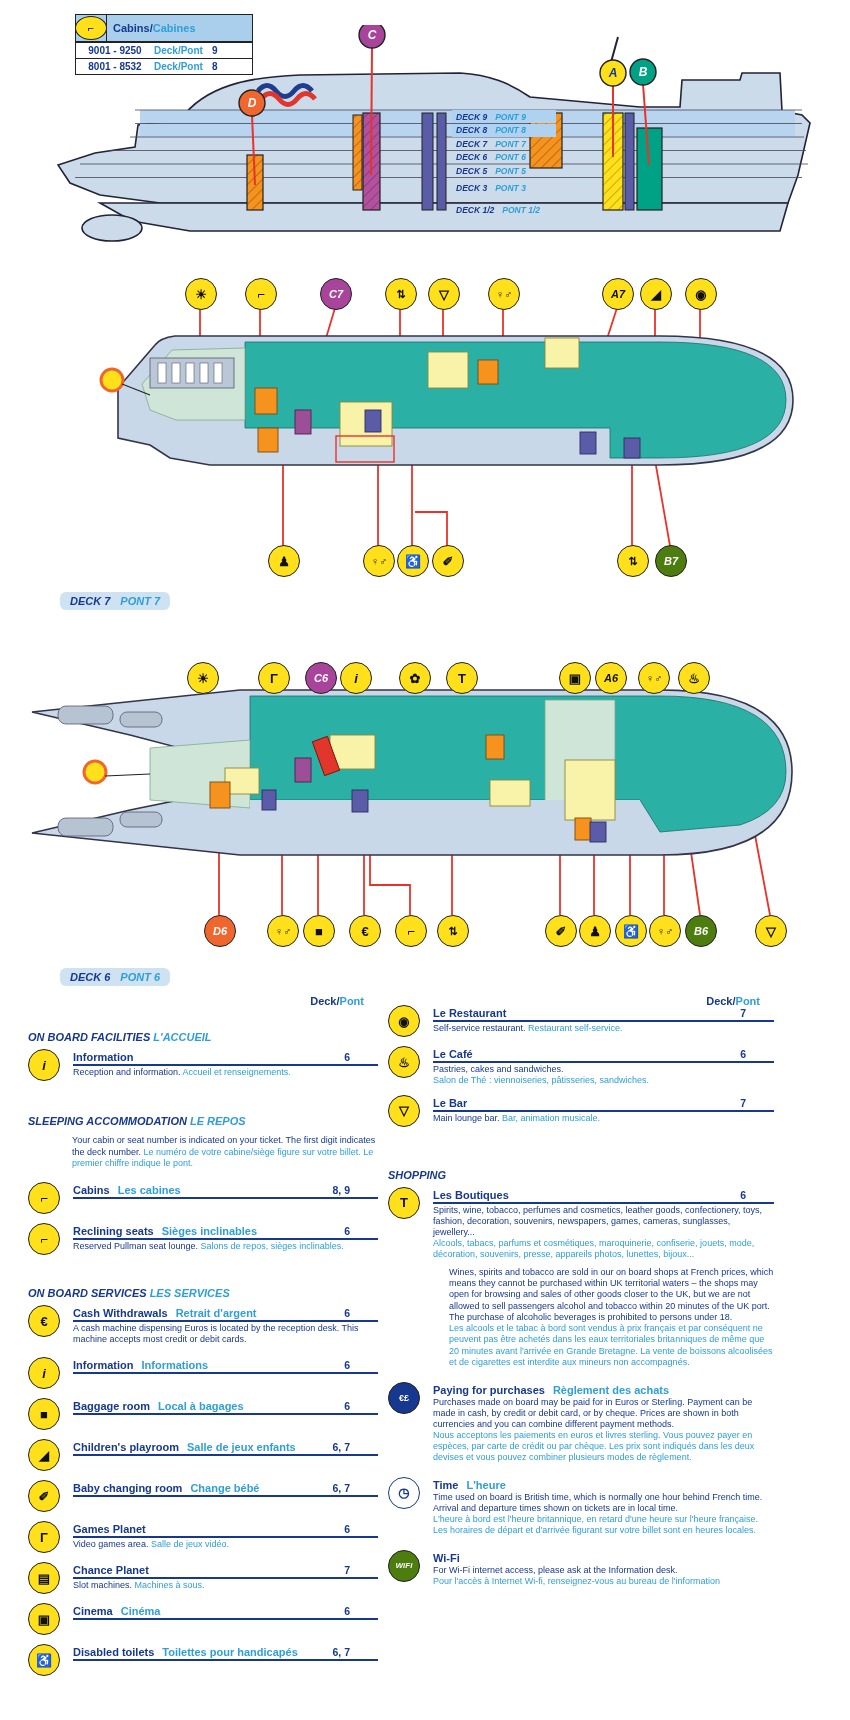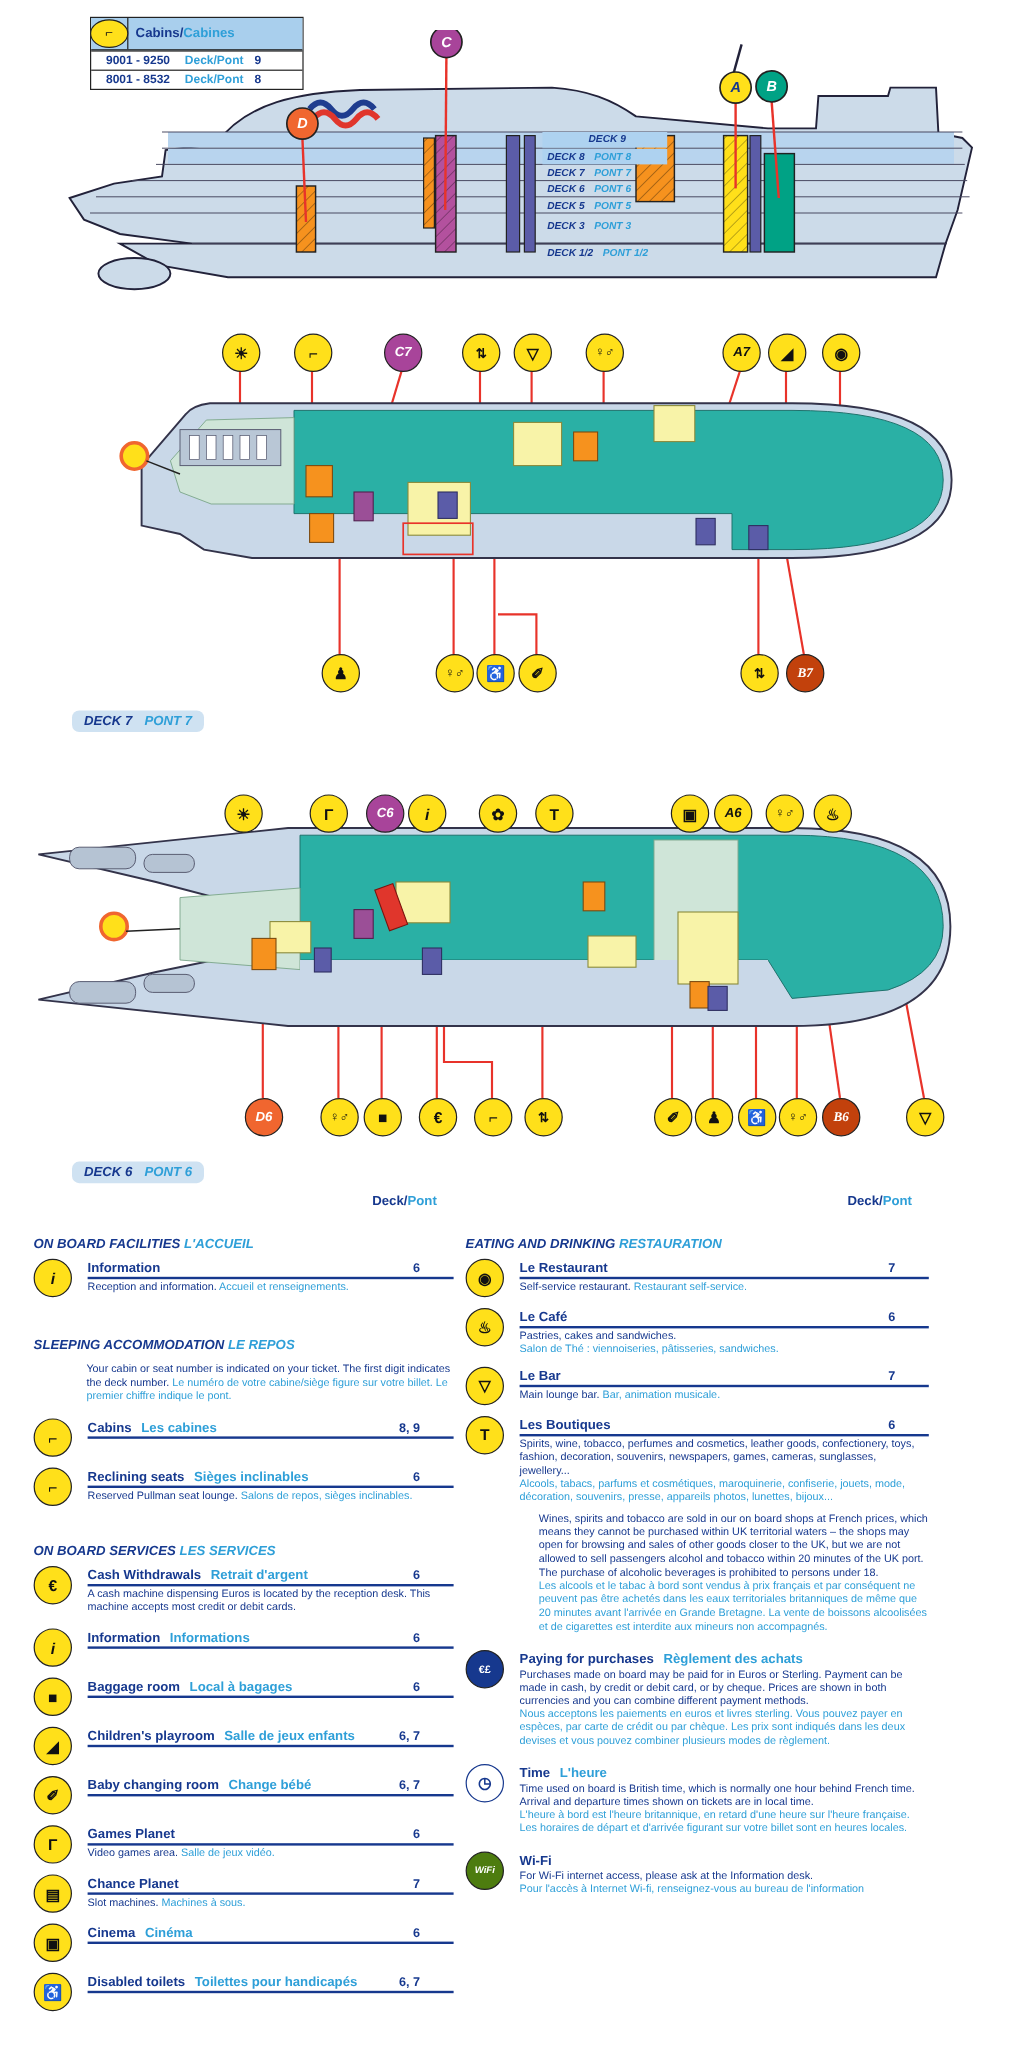--- a/index.html
+++ b/index.html
@@ -14,21 +14,21 @@
   .legend-row:first-of-type{border-top:none;}
   .lr-range{width:78px;text-align:center;font-weight:bold;color:#16388e;}
   .lr-label{width:58px;color:#2e9fd8;font-weight:bold;}
   .lr-deck{width:20px;font-weight:bold;color:#16388e;}
   
   .picon{position:absolute;width:30px;height:30px;border-radius:50%;background:#ffe01a;border:1.6px solid #222;
          display:flex;align-items:center;justify-content:center;font-size:13px;color:#111;font-weight:bold;z-index:5;}
   .picon.small-glyph{font-size:11px;}
   .badge{background:#ffe01a;color:#111;font-style:italic;font-size:11px;}
   .badge.purple{background:#a8449a;color:#fff;}
-  .badge.teal{background:#c2410c;color:#fff;font-family:Liberation Serif, serif;}
+  .badge.teal{background:#4d7c0f;color:#fff;}
   .badge.orange{background:#f0662f;color:#fff;}
   .badge.yellow{background:#ffe01a;color:#111;}
   
   .shipdecks{position:absolute;left:452px;top:110px;width:100px;z-index:4;}
   .shipdeck-row{position:absolute;left:0;width:100px;height:13px;display:flex;gap:8px;align-items:center;
       font-size:8.5px;font-weight:bold;font-style:italic;padding-left:4px;}
   .shipdeck-row.hl{background:#aed2f0;}
   .sd-deck{color:#16388e;}.sd-pont{color:#2e9fd8;}
   .plan-label{position:absolute;height:18px;background:#cfe2f2;border-radius:6px;display:flex;gap:10px;align-items:center;
       padding:0 10px;font-size:11px;font-weight:bold;font-style:italic;z-index:6;}
@@ -132,21 +132,21 @@
       <circle cx="332" cy="10" r="13" fill="#a8449a" stroke="#222" stroke-width="1.4"></circle>
       <text x="332" y="14" fill="#fff">C</text>
       <circle cx="573" cy="48" r="13" fill="#ffe01a" stroke="#222" stroke-width="1.4"></circle>
       <text x="573" y="52" fill="#16388e">A</text>
       <circle cx="603" cy="47" r="13" fill="#00a285" stroke="#222" stroke-width="1.4"></circle>
       <text x="603" y="51" fill="#fff">B</text>
     </g>
   </svg>
 
   <div class="shipdecks">
-    <div class="shipdeck-row hl" style="top:0;flex-direction:column;">
+    <div class="shipdeck-row hl" style="top:0;">
         <span class="sd-deck">DECK 9</span>
         <span class="sd-pont">PONT 9</span>
       </div>
     <div class="shipdeck-row hl" style="top:13.5px;">
         <span class="sd-deck">DECK 8</span>
         <span class="sd-pont">PONT 8</span>
       </div>
     <div class="shipdeck-row" style="top:27px;">
         <span class="sd-deck">DECK 7</span>
         <span class="sd-pont">PONT 7</span>
@@ -509,21 +509,20 @@
             <span class="ft-decks">6, 7</span>
           </div>
         </div>
     </div>
 
   </div>
 
   <div class="col col-right">
     <div class="colhead"><span>Deck</span><span>/</span><span class="fr">Pont</span></div>
 
-    <div class="sect-title"><span>EATING AND DRINKING</span> <span class="fr">RESTAURATION</span></div>
 
     <div class="fac-item">
       <div class="fac-icon">◉</div>
       <div class="fac-body">
         <div class="fac-title-row">
             <span class="ft-en">Le Restaurant</span>
             <span class="ft-decks">7</span>
           </div>
         <div class="fac-desc"><span class="en">Self-service restaurant.</span> <span class="fr">Restaurant self-service.</span></div>
       </div>
@@ -544,20 +543,21 @@
       <div class="fac-icon">▽</div>
       <div class="fac-body">
         <div class="fac-title-row">
             <span class="ft-en">Le Bar</span>
             <span class="ft-decks">7</span>
           </div>
         <div class="fac-desc"><span class="en">Main lounge bar.</span> <span class="fr">Bar, animation musicale.</span></div>
       </div>
     </div>
 
+    <div class="sect-title" style="margin-top:42px;"><span>SHOPPING</span></div>
 
     <div class="fac-item">
       <div class="fac-icon">T</div>
       <div class="fac-body">
         <div class="fac-title-row">
             <span class="ft-en">Les Boutiques</span>
             <span class="ft-decks">6</span>
           </div>
         <div class="fac-desc"><span class="en">Spirits, wine, tobacco, perfumes and cosmetics, leather goods, confectionery, toys, fashion, decoration, souvenirs, newspapers, games, cameras, sunglasses, jewellery...</span><br><span class="fr">Alcools, tabacs, parfums et cosmétiques, maroquinerie, confiserie, jouets, mode, décoration, souvenirs, presse, appareils photos, lunettes, bijoux...</span></div>
         <div class="para"><span class="en">Wines, spirits and tobacco are sold in our on board shops at French prices, which means they cannot be purchased within UK territorial waters – the shops may open for browsing and sales of other goods closer to the UK, but we are not allowed to sell passengers alcohol and tobacco within 20 minutes of the UK port. The purchase of alcoholic beverages is prohibited to persons under 18.</span><br><span class="fr">Les alcools et le tabac à bord sont vendus à prix français et par conséquent ne peuvent pas être achetés dans les eaux territoriales britanniques de même que 20 minutes avant l'arrivée en Grande Bretagne.  La vente de boissons alcoolisées et de cigarettes est interdite aux mineurs non accompagnés.</span></div>

